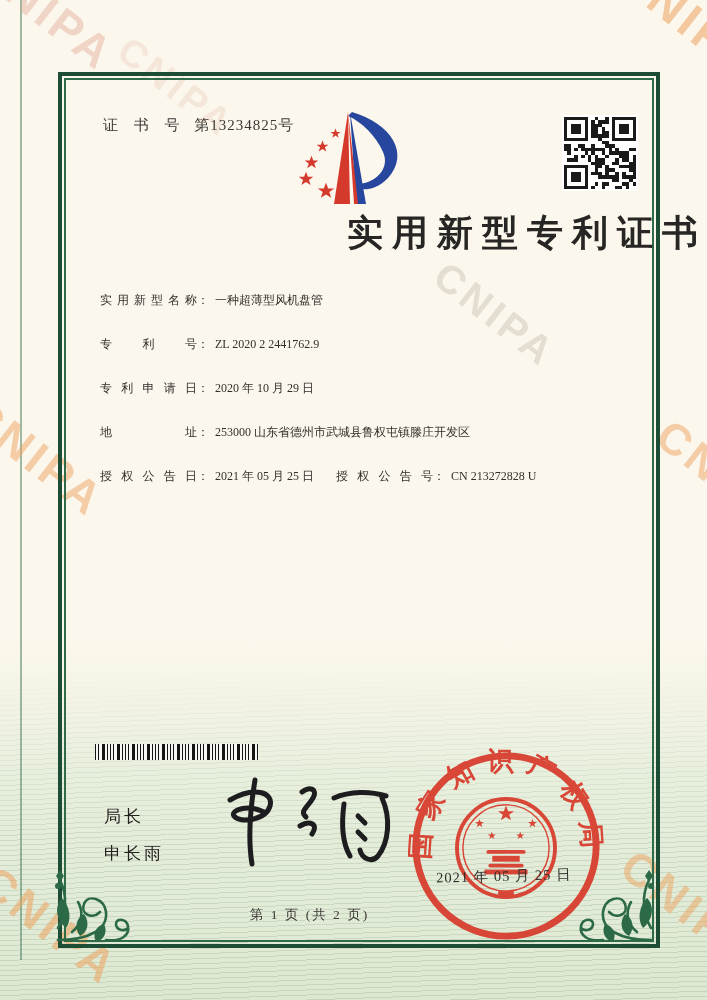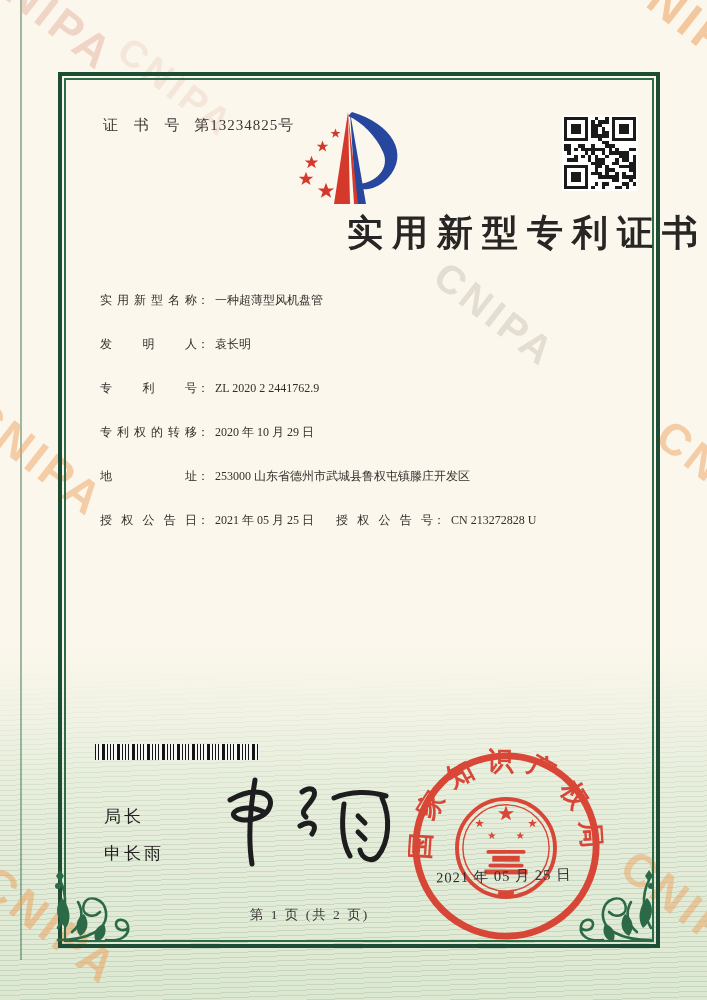--- a/index.html
+++ b/index.html
@@ -283,27 +283,24 @@
         </svg>
     </div>
 
     <div class="title">实用新型专利证书</div>
 
     <div class="fields">
       <div class="frow">
         <span class="flabel">实用新型名称</span><span class="fcolon">：</span><span>一种超薄型风机盘管</span>
       </div>
       <div class="frow">
-        <span class="flabel">发明人</span><span class="fcolon">：</span><span>袁长明</span>
+        <span class="flabel">专利号</span><span class="fcolon">：</span><span>ZL 2020 2 2441762.9</span>
       </div>
       <div class="frow">
-        <span class="flabel">专利号</span><span class="fcolon">：</span><span>ZL 2020 2 2441762.9</span>
-      </div>
-      <div class="frow">
-        <span class="flabel">专利权的转移</span><span class="fcolon">：</span><span>2020 年 10 月 29 日</span>
+        <span class="flabel">专利申请日</span><span class="fcolon">：</span><span>2020 年 10 月 29 日</span>
       </div>
       <div class="frow">
         <span class="flabel">地址</span><span class="fcolon">：</span><span>253000 山东省德州市武城县鲁权屯镇滕庄开发区</span>
       </div>
       <div class="frow grant">
         <span class="flabel">授权公告日</span><span class="fcolon">：</span><span>2021 年 05 月 25 日</span><span class="gpair2"><span class="flabel">授权公告号</span><span class="fcolon">：</span><span>CN 213272828 U</span></span>
       </div>
     </div>
 
 

